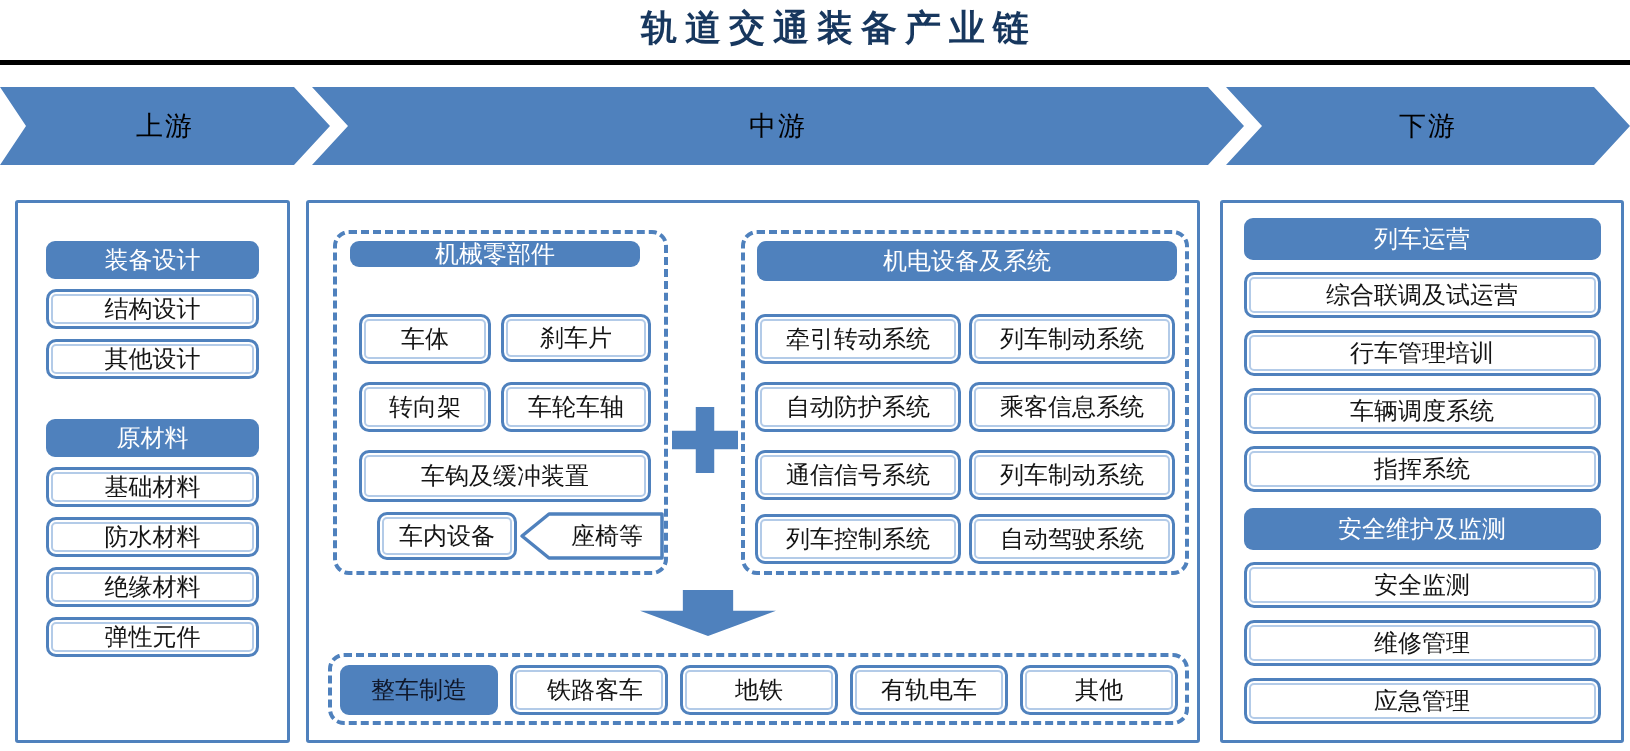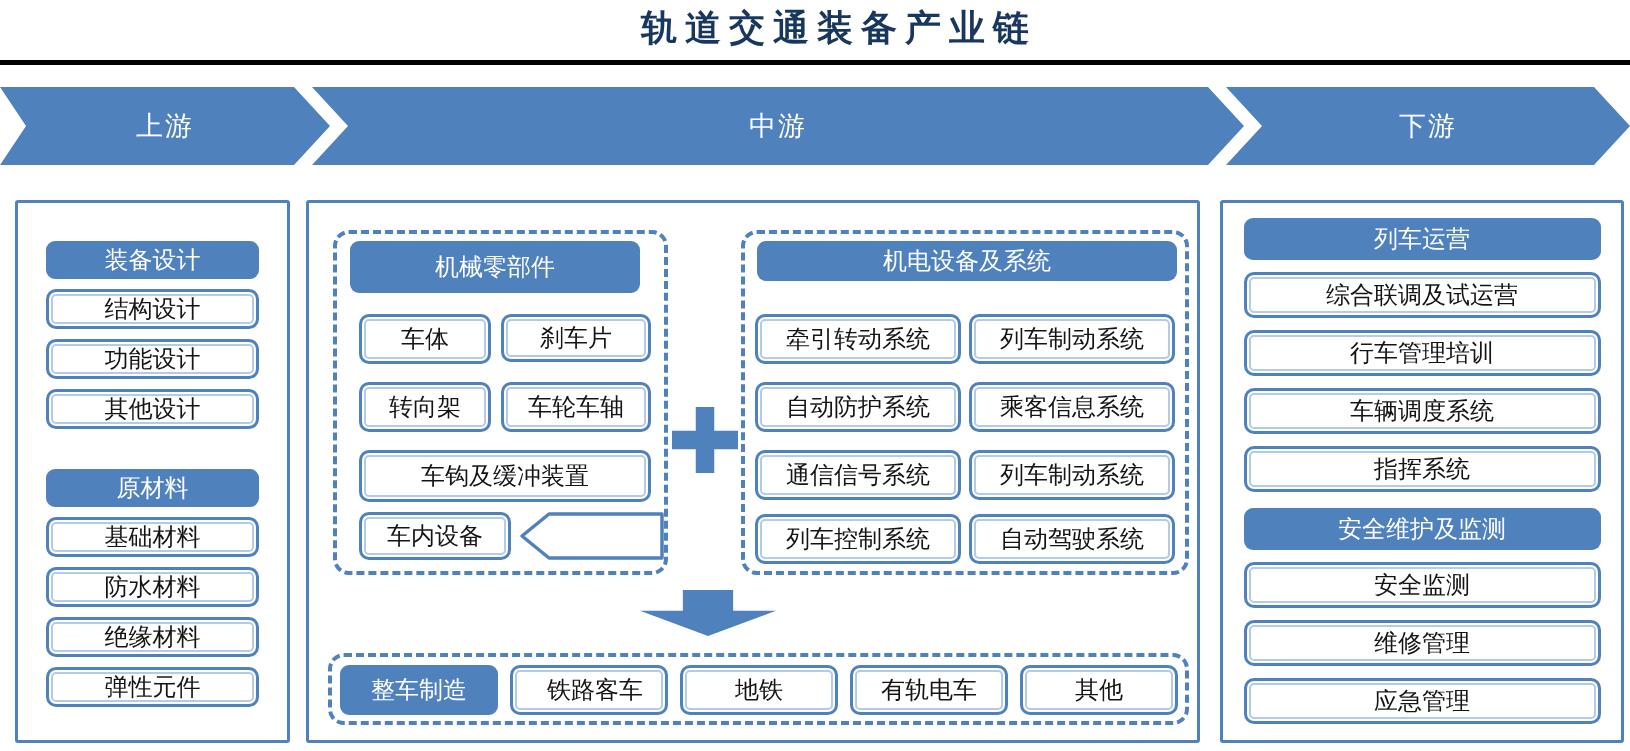--- a/index.html
+++ b/index.html
@@ -14,21 +14,21 @@
 
   
   .title{position:absolute;top:4px;left:0;width:100%;text-align:center;
          font-family:"DejaVu Serif",serif;font-weight:bold;font-size:36px;
          color:var(--navy);letter-spacing:8px;margin-left:24px;}
   .rule{position:absolute;top:60px;left:0;width:1630px;height:5px;background:#000;}
 
   
   .chev{position:absolute;top:87px;height:78px;background:var(--accent);
         display:flex;align-items:center;justify-content:center;
-        color:#ffffff;font-size:27px;letter-spacing:2px;}
+        color:#000000;font-size:27px;letter-spacing:2px;}
   .chev.seg1{left:0;width:330px;
     clip-path:polygon(0 0,calc(100% - 36px) 0,100% 50%,calc(100% - 36px) 100%,0 100%,26px 50%);}
   .chev.seg2{left:312px;width:932px;
     clip-path:polygon(0 0,calc(100% - 36px) 0,100% 50%,calc(100% - 36px) 100%,0 100%,36px 50%);}
   .chev.seg3{left:1226px;width:404px;
     clip-path:polygon(0 0,calc(100% - 36px) 0,100% 50%,calc(100% - 36px) 100%,0 100%,36px 50%);}
 
   
   .col{position:absolute;top:200px;height:543px;background:#fff;
        border:3px solid var(--accent);border-radius:3px;box-sizing:border-box;}
@@ -37,21 +37,21 @@
   .col.right{left:1220px;width:404px;}
 
   
   .hdr{background:var(--accent);color:#fff;border-radius:9px;
        display:flex;align-items:center;justify-content:center;
        font-size:24px;box-sizing:border-box;}
   .item{background:#fff;border:3px solid var(--accent);border-radius:10px;
         box-shadow:inset 0 0 0 2px #ffffff, inset 0 0 0 4px #b3cbe8;
         display:flex;align-items:center;justify-content:center;
         font-size:24px;color:var(--ink);box-sizing:border-box;}
-  .item.filled{background:var(--accent);color:#ffffff;box-shadow:none;}
+  .item.filled{background:var(--accent);color:#0f172a;box-shadow:none;}
 
   
   .stack{display:flex;flex-direction:column;align-items:center;}
   .col.left .stack{padding-top:38px;}
   .col.left .hdr,.col.left .item{width:213px;font-family:Liberation Mono, monospace;}
   .col.left .hdr{height:38px;}
   .col.left .item{height:40px;margin-top:10px;}
   .col.left .group2{margin-top:40px;}
   .col.right .stack{padding-top:15px;}
   .col.right .hdr,.col.right .item{width:357px;}
@@ -95,47 +95,47 @@
   </div>
   <div class="chev seg3">
     <span>下游</span>
   </div>
 
   <div class="col left">
     <div class="stack">
       <div class="group">
         <div class="hdr">装备设计</div>
         <div class="item">结构设计</div>
-        <div class="item">功能设计</div>
         <div class="item">其他设计</div>
       </div>
       <div class="group group2">
         <div class="hdr">原材料</div>
         <div class="item">基础材料</div>
         <div class="item">防水材料</div>
         <div class="item">绝缘材料</div>
         <div class="item">弹性元件</div>
       </div>
     </div>
   </div>
 
   <div class="col mid">
 
     <div class="dashed dash-mech"></div>
-    <div class="hdr abs" style="left:41px;top:38px;width:290px;height:52px;">机械零部件</div>
+    <div class="hdr abs" style="left:41px;top:38px;width:290px;height:26px;">机械零部件</div>
     <div class="item abs" style="left:50px;top:111px;width:132px;height:50px;">车体</div>
     <div class="item abs" style="left:192px;top:111px;width:150px;height:48px;">刹车片</div>
     <div class="item abs" style="left:50px;top:179px;width:132px;height:50px;">转向架</div>
     <div class="item abs" style="left:192px;top:179px;width:150px;height:50px;">车轮车轴</div>
     <div class="item abs" style="left:50px;top:247px;width:292px;height:52px;">车钩及缓冲装置</div>
-    <div class="item abs" style="left:50px;top:309px;width:152px;height:48px;">车内设备</div>
+    <div class="item abs" style="left:68px;top:309px;width:140px;height:48px;">车内设备</div>
     <div class="callout" style="left:210px;top:309px;">
       <svg viewBox="0 0 146 48" preserveAspectRatio="none">
         <polygon points="30,2 143,2 143,46 30,46 3,24" fill="#ffffff" stroke="#4f81bd" stroke-width="3.5" stroke-linejoin="round"></polygon>
       </svg>
+      <span class="label">座椅等</span>
     </div>
 
     <div class="plus"></div>
 
     <div class="dashed dash-elec"></div>
     <div class="hdr abs" style="left:448px;top:38px;width:420px;height:40px;">机电设备及系统</div>
     <div class="item abs" style="left:446px;top:111px;width:206px;height:50px;">牵引转动系统</div>
     <div class="item abs" style="left:660px;top:111px;width:206px;height:50px;">列车制动系统</div>
     <div class="item abs" style="left:446px;top:179px;width:206px;height:50px;">自动防护系统</div>
     <div class="item abs" style="left:660px;top:179px;width:206px;height:50px;">乘客信息系统</div>

